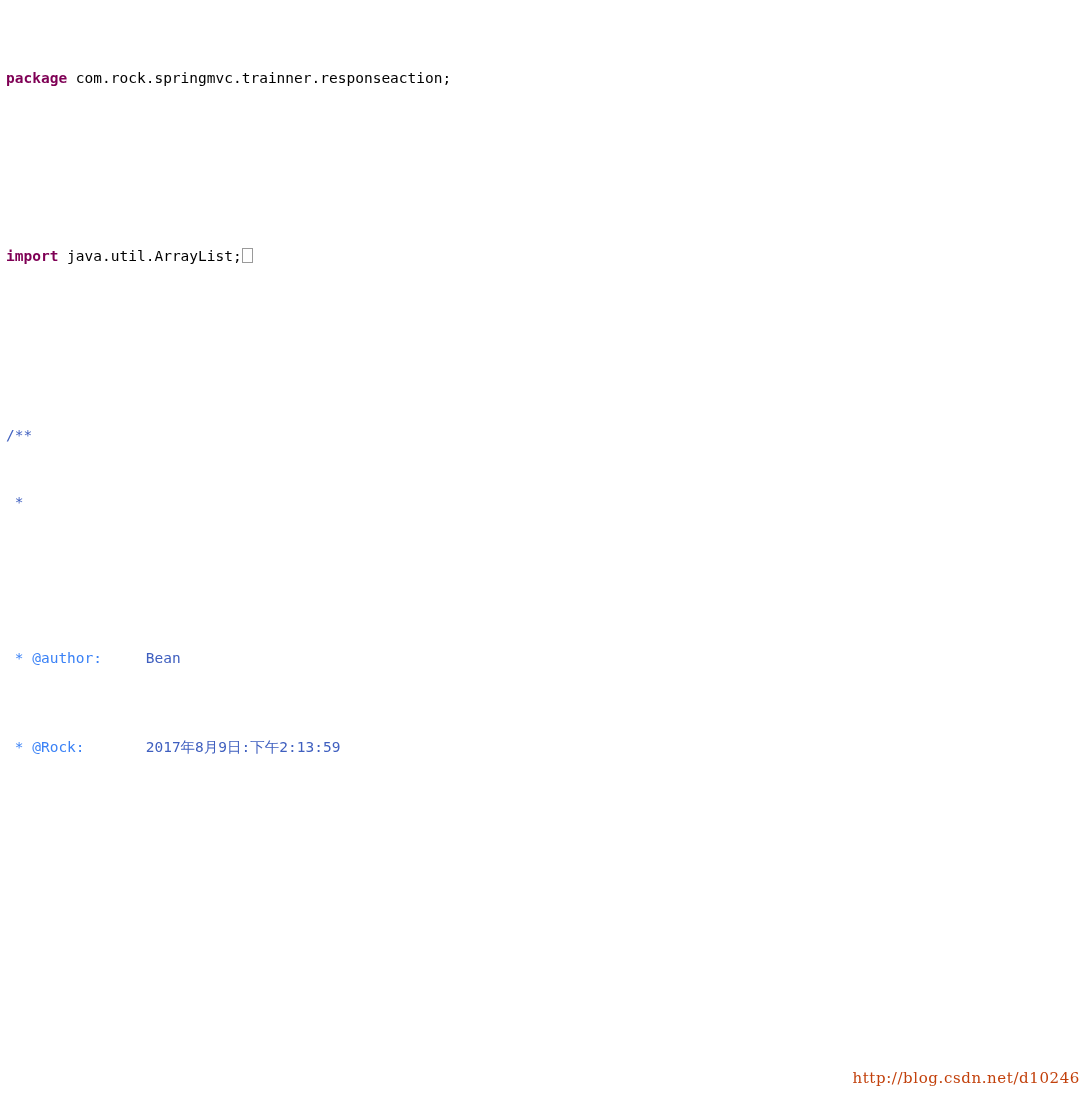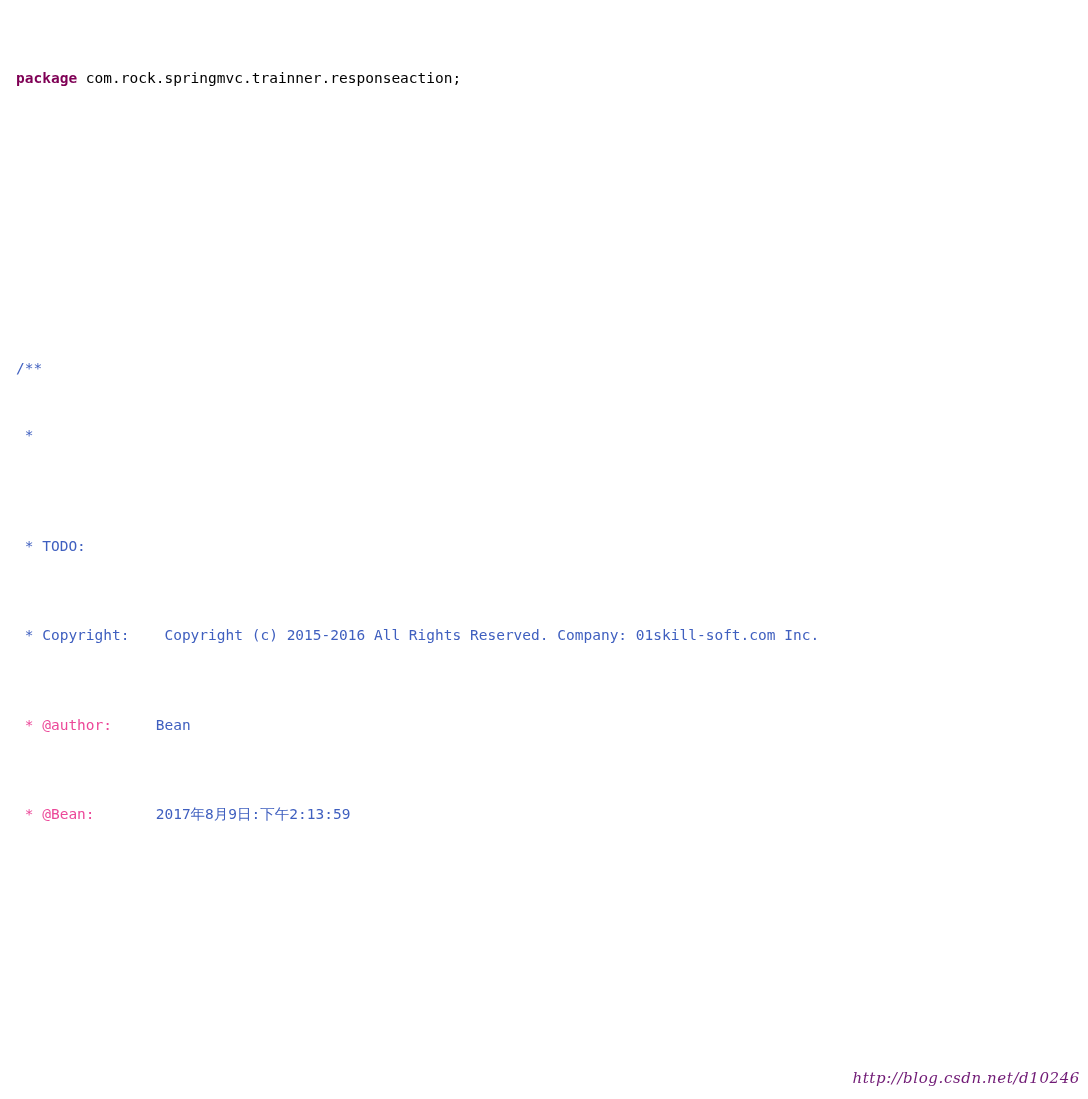--- a/index.html
+++ b/index.html
@@ -20,65 +20,63 @@
     top: 0;
     width: 1088px;
     font-size: 14.5px;
     line-height: 22.3px;
     white-space: pre;
     -webkit-font-smoothing: none;
   }
   .ln {
     display: block;
     height: 22.3px;
-    padding-left: 16px;
+    padding-left: 6px;
     white-space: pre;
   }
   
   .kw   { color: #7f0055; font-weight: bold; }          
   .pl   { color: #000000; }                              
   .doc  { color: #3f5fbf; }                              
-  .doctag { color: #ec4899; }  
+  .doctag { color: #3b82f6; }  
   .box  { display: inline-block; width: 9px; height: 13px;
           border: 1px solid #9a9a9a; vertical-align: -2px; }
   #watermark {
     position: absolute;
     right: 8px;
     bottom: 12px;
     font-family: "DejaVu Serif", "Liberation Serif", serif;
     font-size: 15px;
-    color: #701a75;
+    color: #c2410c;
     letter-spacing: 0.6px;
     white-space: nowrap;
-    font-style: italic;
   }
 </style>
 </head>
 <body>
 
 <div id="code">
 
   <span class="ln"><span class="kw">package</span><span class="pl"> com.rock.springmvc.trainner.responseaction;</span></span>
 
   <span class="ln"> </span>
 
+  <span class="ln"><span class="kw">import</span><span class="pl"> java.util.ArrayList;</span><span class="box"></span></span>
 
   <span class="ln"> </span>
 
   <span class="ln"><span class="doc">/**</span></span>
   <span class="ln"><span class="doc"> *</span></span>
 
 
-  <span class="ln"><span class="doc"> * TODO:</span></span>
 
-  <span class="ln"><span class="doc"> * Copyright:</span><span class="doc">    </span><span class="doc">Copyright (c) 2015-2016 All Rights Reserved. Company: 01skill-soft.com Inc.</span></span>
 
   <span class="ln"><span class="doctag"> * @author:</span><span class="doc">     </span><span class="doc">Bean</span></span>
 
-  <span class="ln"><span class="doctag"> * @Bean:</span><span class="doc">       </span><span class="doc">2017年8月9日:下午2:13:59</span></span>
+  <span class="ln"><span class="doctag"> * @Rock:</span><span class="doc">       </span><span class="doc">2017年8月9日:下午2:13:59</span></span>
 
 
   
 
   
   
   
 
   
 

